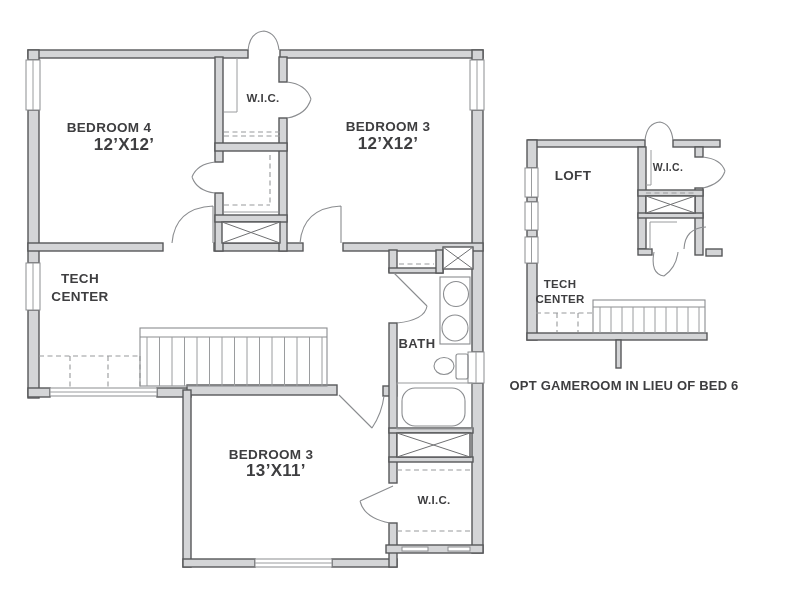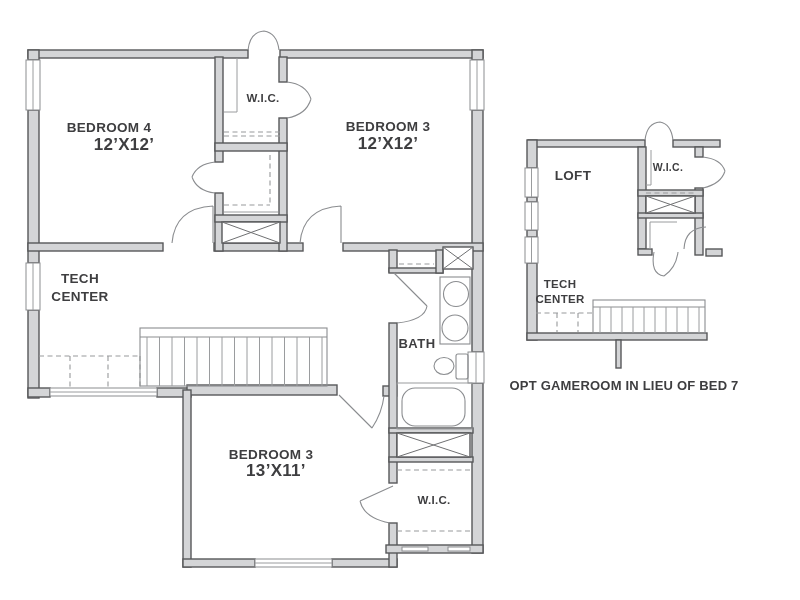--- a/index.html
+++ b/index.html
@@ -261,15 +261,15 @@
 <div class="lbl small" style="left:263px;top:98px;">W.I.C.</div>
 <div class="lbl small" style="left:434px;top:500px;">W.I.C.</div>
 <div class="lbl bath-lbl" style="left:417px;top:343px;">BATH</div>
 <div class="lbl room" style="left:80px;top:278px;">TECH</div>
 <div class="lbl room" style="left:80px;top:296px;">CENTER</div>
 
 <div class="lbl room" style="left:561px;top:175px;margin-left:12px;">LOFT</div>
 <div class="lbl tiny" style="left:668px;top:167px;">W.I.C.</div>
 <div class="lbl small" style="left:560px;top:284px;">TECH</div>
 <div class="lbl small" style="left:560px;top:299px;">CENTER</div>
-<div class="lbl caption" style="left:624px;top:385px;">OPT GAMEROOM IN LIEU OF BED 7</div>
+<div class="lbl caption" style="left:624px;top:385px;">OPT GAMEROOM IN LIEU OF BED 6</div>
 
 </div>
 
 </body></html>

